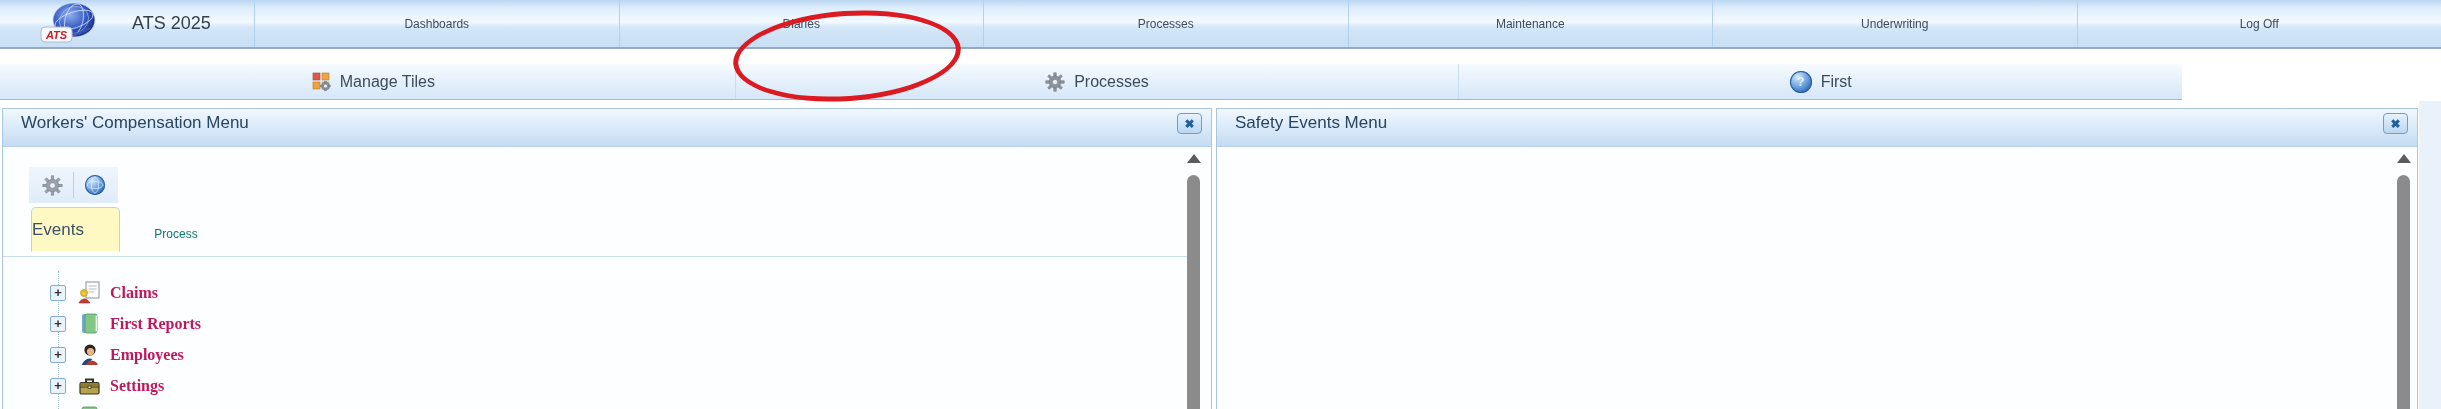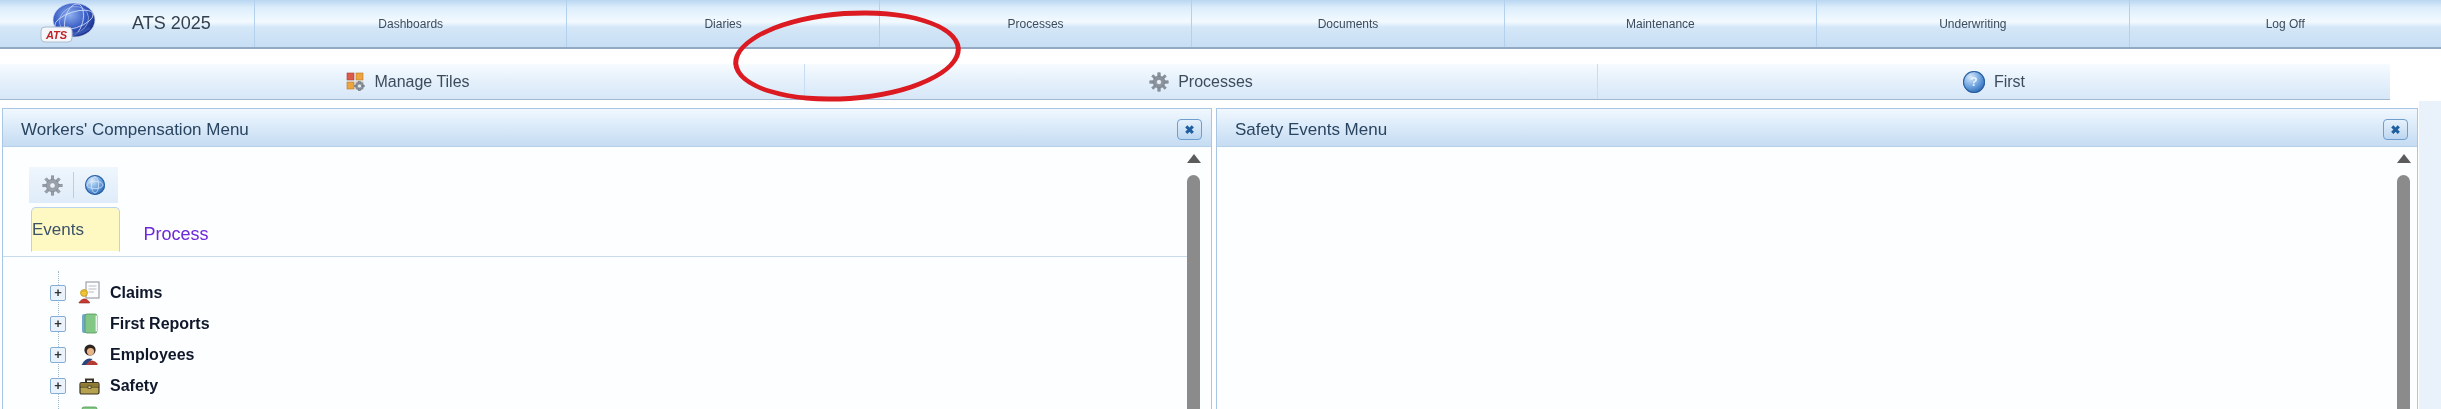--- a/index.html
+++ b/index.html
@@ -26,21 +26,21 @@
   .brand-title { font-size:18px; color:#33404e;margin-left:22px; }
   .nav-item {
     flex:1; display:flex; align-items:center; justify-content:center;
     font-size:12px; color:#3d4c5c;
     border-left:1px solid #b3d0ec;
     cursor:default; white-space:nowrap;
   }
 
   
   .menubar {
-    position:absolute; left:0; top:64px; width:2390px; height:36px;
+    position:absolute; left:0; top:64px; width:2182px; height:36px;
     display:flex;
     background:linear-gradient(180deg,#f6fbff 0%,#e3effb 55%,#d7e7f8 100%);
     border-bottom:1px solid #a3b9d2;
     padding-left:12px;
   }
   .menu-cell {
     flex:1; display:flex; align-items:center; justify-content:center; gap:9px;
     font-size:16px; color:#3d4c5c; border-left:1px solid #c9ddf2;
   }
   .menu-cell:first-child { border-left:none; }
@@ -50,21 +50,21 @@
   .right-strip { position:absolute; right:0; top:0; bottom:0; width:22px; background:#e9f1fa; }
 
   .panel {
     position:absolute; top:7px; bottom:-12px;
     border:1px solid #a9c7e4; background:#fdfeff;
   }
   .panel-left  { left:2px;    width:1210px; }
   .panel-right { left:1216px; width:1202px; }
 
   .panel-header {
-    height:38px; display:flex; align-items:center;
+    height:38px; display:flex; 
     padding:4px 9px 0 18px;
     background:linear-gradient(180deg,#f1f8fe 0%,#dcebfa 45%,#c5dcf2 100%);
     border-bottom:1px solid #b6d0ea;
     font-size:17px; color:#29455f;
   }
   .close-btn {
     margin-left:auto; width:25px; height:21px;
     display:flex; align-items:center; justify-content:center;
     background:linear-gradient(180deg,#e6f1fc,#bcd7f1);
     border:1px solid #6e9ecd; border-radius:4px;
@@ -85,35 +85,35 @@
   .tab-strip-line { position:absolute; left:0; right:18px; top:109px; height:1px; background:#c9dcee; }
   .tab-active {
     position:absolute; left:28px; top:60px; width:89px; height:45px; z-index:2;
     display:flex; align-items:center; 
     background:#fef9c3; border:1px solid #b9d3ec; border-bottom:1px solid #ffffff;
     border-radius:5px 5px 0 0; font-size:17px; color:#3b5268; cursor:pointer;
   }
   .tab-inactive {
     position:absolute; left:133px; top:65px; width:80px; height:44px;
     display:flex; align-items:center; justify-content:center;
-    font-size:18px; color:#6d28d9; cursor:pointer;
+    font-size:12px; color:#0f766e; cursor:pointer;
   }
 
   
   .tree { position:absolute; left:0; top:130px; right:24px; bottom:-20px; }
   .tree-guide { position:absolute; left:55px; top:-6px; bottom:0; border-left:1px dotted #a5bccd; }
   .tree-row { height:31px; display:flex; align-items:center; padding-left:47px; position:relative; cursor:pointer; }
   .expander {
     width:16px; height:16px; flex:none; z-index:1;
     display:flex; align-items:center; justify-content:center;
     background:#eaf2fb; border:1px solid #84add5; border-radius:2px;
     color:#333; font-size:13px; font-weight:bold; line-height:14px;
   }
   .node-icon { width:23px; height:23px; margin-left:12px; flex:none; }
-  .node-label { margin-left:9px; font-weight:bold; font-size:16px; color:#0f172a; white-space:nowrap; }
+  .node-label { margin-left:9px; font-weight:bold; font-size:16px; color:#be185d; white-space:nowrap;font-family:Liberation Serif, serif; }
 
   
   .vscroll { position:absolute; top:4px; bottom:-12px; width:17px; }
   .vscroll.sb-left  { right:9px; }
   .vscroll.sb-right { right:5px; }
   .scroll-up-arrow {
     position:absolute; top:3px; left:2px;
     width:0; height:0; border-left:7px solid transparent; border-right:7px solid transparent;
     border-bottom:9px solid #5c5c5c; cursor:pointer;
   }
@@ -159,21 +159,20 @@
       <ellipse cx="34" cy="20" rx="15" ry="13" fill="none" stroke="#c7d6fa" stroke-width="0.7" opacity="0.7" transform="rotate(-30 34 20)"></ellipse>
       <path d="M14 33 Q30 40 50 28" stroke="#3a57b8" stroke-width="3" fill="none" opacity="0.8"></path>
       <rect x="1" y="27" width="31" height="15" rx="4" fill="#f5f7fa" stroke="#aebccd"></rect>
       <text x="16.5" y="38.5" text-anchor="middle" font-family="Liberation Sans, sans-serif" font-size="11" font-weight="bold" font-style="italic" fill="#c32127">ATS</text>
     </svg>
     <span class="brand-title">ATS 2025</span>
   </div>
   <div class="nav-item">Dashboards</div>
   <div class="nav-item">Diaries</div>
   <div class="nav-item">Processes</div>
-  <div class="nav-item">Documents</div>
   <div class="nav-item">Maintenance</div>
   <div class="nav-item">Underwriting</div>
   <div class="nav-item">Log Off</div>
 </div>
 
 <div class="annotation-ellipse"></div>
 
 <div class="menubar">
   <div class="menu-cell">
     <svg width="19" height="19" viewBox="0 0 19 19">
@@ -337,21 +336,21 @@
 
         <div class="tree-row">
           <div class="expander">+</div>
           <svg class="node-icon" viewBox="0 0 23 23">
             <path d="M8 9 v-3.5 h7 V9" fill="none" stroke="#3a3322" stroke-width="2"></path>
             <rect x="2" y="8.5" width="19" height="11.5" rx="1.5" fill="#b6a14e" stroke="#3a3322" stroke-width="1.2"></rect>
             <path d="M2 13 h19" stroke="#3a3322" stroke-width="1"></path>
             <rect x="2.8" y="9.2" width="17.4" height="3.4" fill="#8d7b33"></rect>
             <rect x="10" y="12" width="3" height="2.4" fill="#e4d38a" stroke="#3a3322" stroke-width="0.7"></rect>
           </svg>
-          <span class="node-label">Safety</span>
+          <span class="node-label">Settings</span>
         </div>
 
         <div class="tree-row">
           <div class="expander">+</div>
           <svg class="node-icon" viewBox="0 0 23 23">
             <rect x="4" y="2" width="15" height="19" rx="2" fill="#82c785" stroke="#4e9a54" stroke-width="0.8"></rect>
           </svg>
         </div>
       </div>
 

